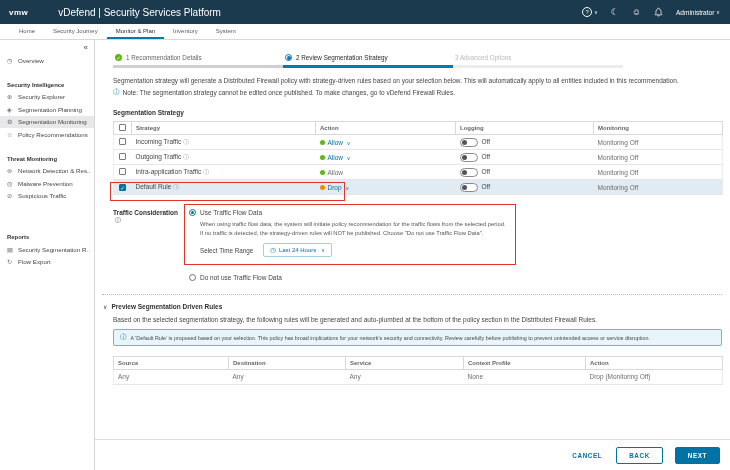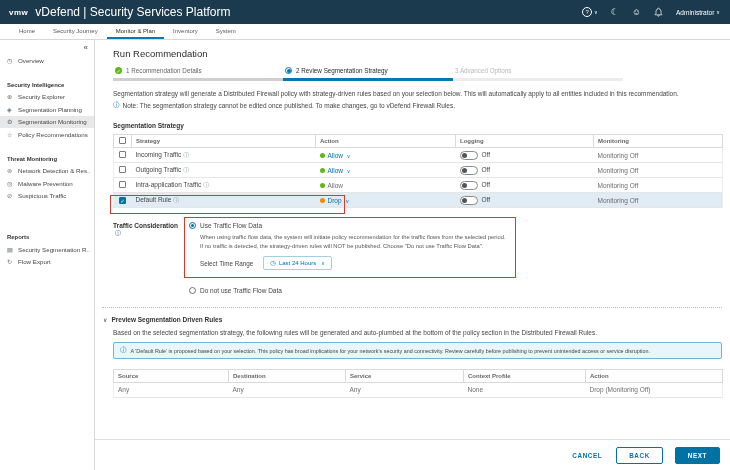--- a/index.html
+++ b/index.html
@@ -4,21 +4,21 @@
 <style>
   * { box-sizing: border-box; }
   html,body { margin:0; padding:0; width:730px; height:470px; overflow:hidden;
     font-family:"Liberation Sans", sans-serif; background:#fff; color:#454545; }
 
   
   .topbar { height:24px; background:#1B3A4E; display:flex; align-items:center;
     justify-content:space-between; padding:0 10px 0 9px; }
   .brand { display:flex; align-items:center; }
   .logo { color:#fff; font-weight:bold; font-size:8px; letter-spacing:.5px; margin-right:7px; }
-  .product { color:#fff; font-size:12px; }
+  .product { color:#fff; font-size:10px;margin-left:23px; }
   .topbar-right { display:flex; align-items:center; gap:13px; }
   .tb-icon { color:#fff; display:inline-flex; align-items:center; font-size:9px; line-height:1; }
   .help-circle { width:10px; height:10px; border:1px solid #fff; border-radius:50%;
     display:inline-flex; align-items:center; justify-content:center; font-size:6px; }
   .sm-caret { font-size:5px; margin-left:2px; }
   .user-menu { color:#fff; font-size:6.5px; display:inline-flex; align-items:center; }
 
   
   .tabbar { height:16px; border-bottom:1px solid #D7D7D7; display:flex; padding-left:10px; background:#fff; }
   .tab { font-size:6px; color:#5a5a5a; padding:0 9px; display:flex; align-items:center;
@@ -198,21 +198,20 @@
       <span class="nav-icon">▤</span>
       <span>Security Segmentation R..</span>
     </div>
     <div class="nav-item">
       <span class="nav-icon">↻</span>
       <span>Flow Export</span>
     </div>
   </aside>
 
   <main class="main">
-    <h1 class="page-title">Run Recommendation</h1>
 
     <div class="stepper">
       <div class="step">
         <span class="step-check">✓</span>
         <span>1 Recommendation Details</span>
       </div>
       <div class="step active">
         <span class="step-radio"></span>
         <span>2 Review Segmentation Strategy</span>
       </div>

